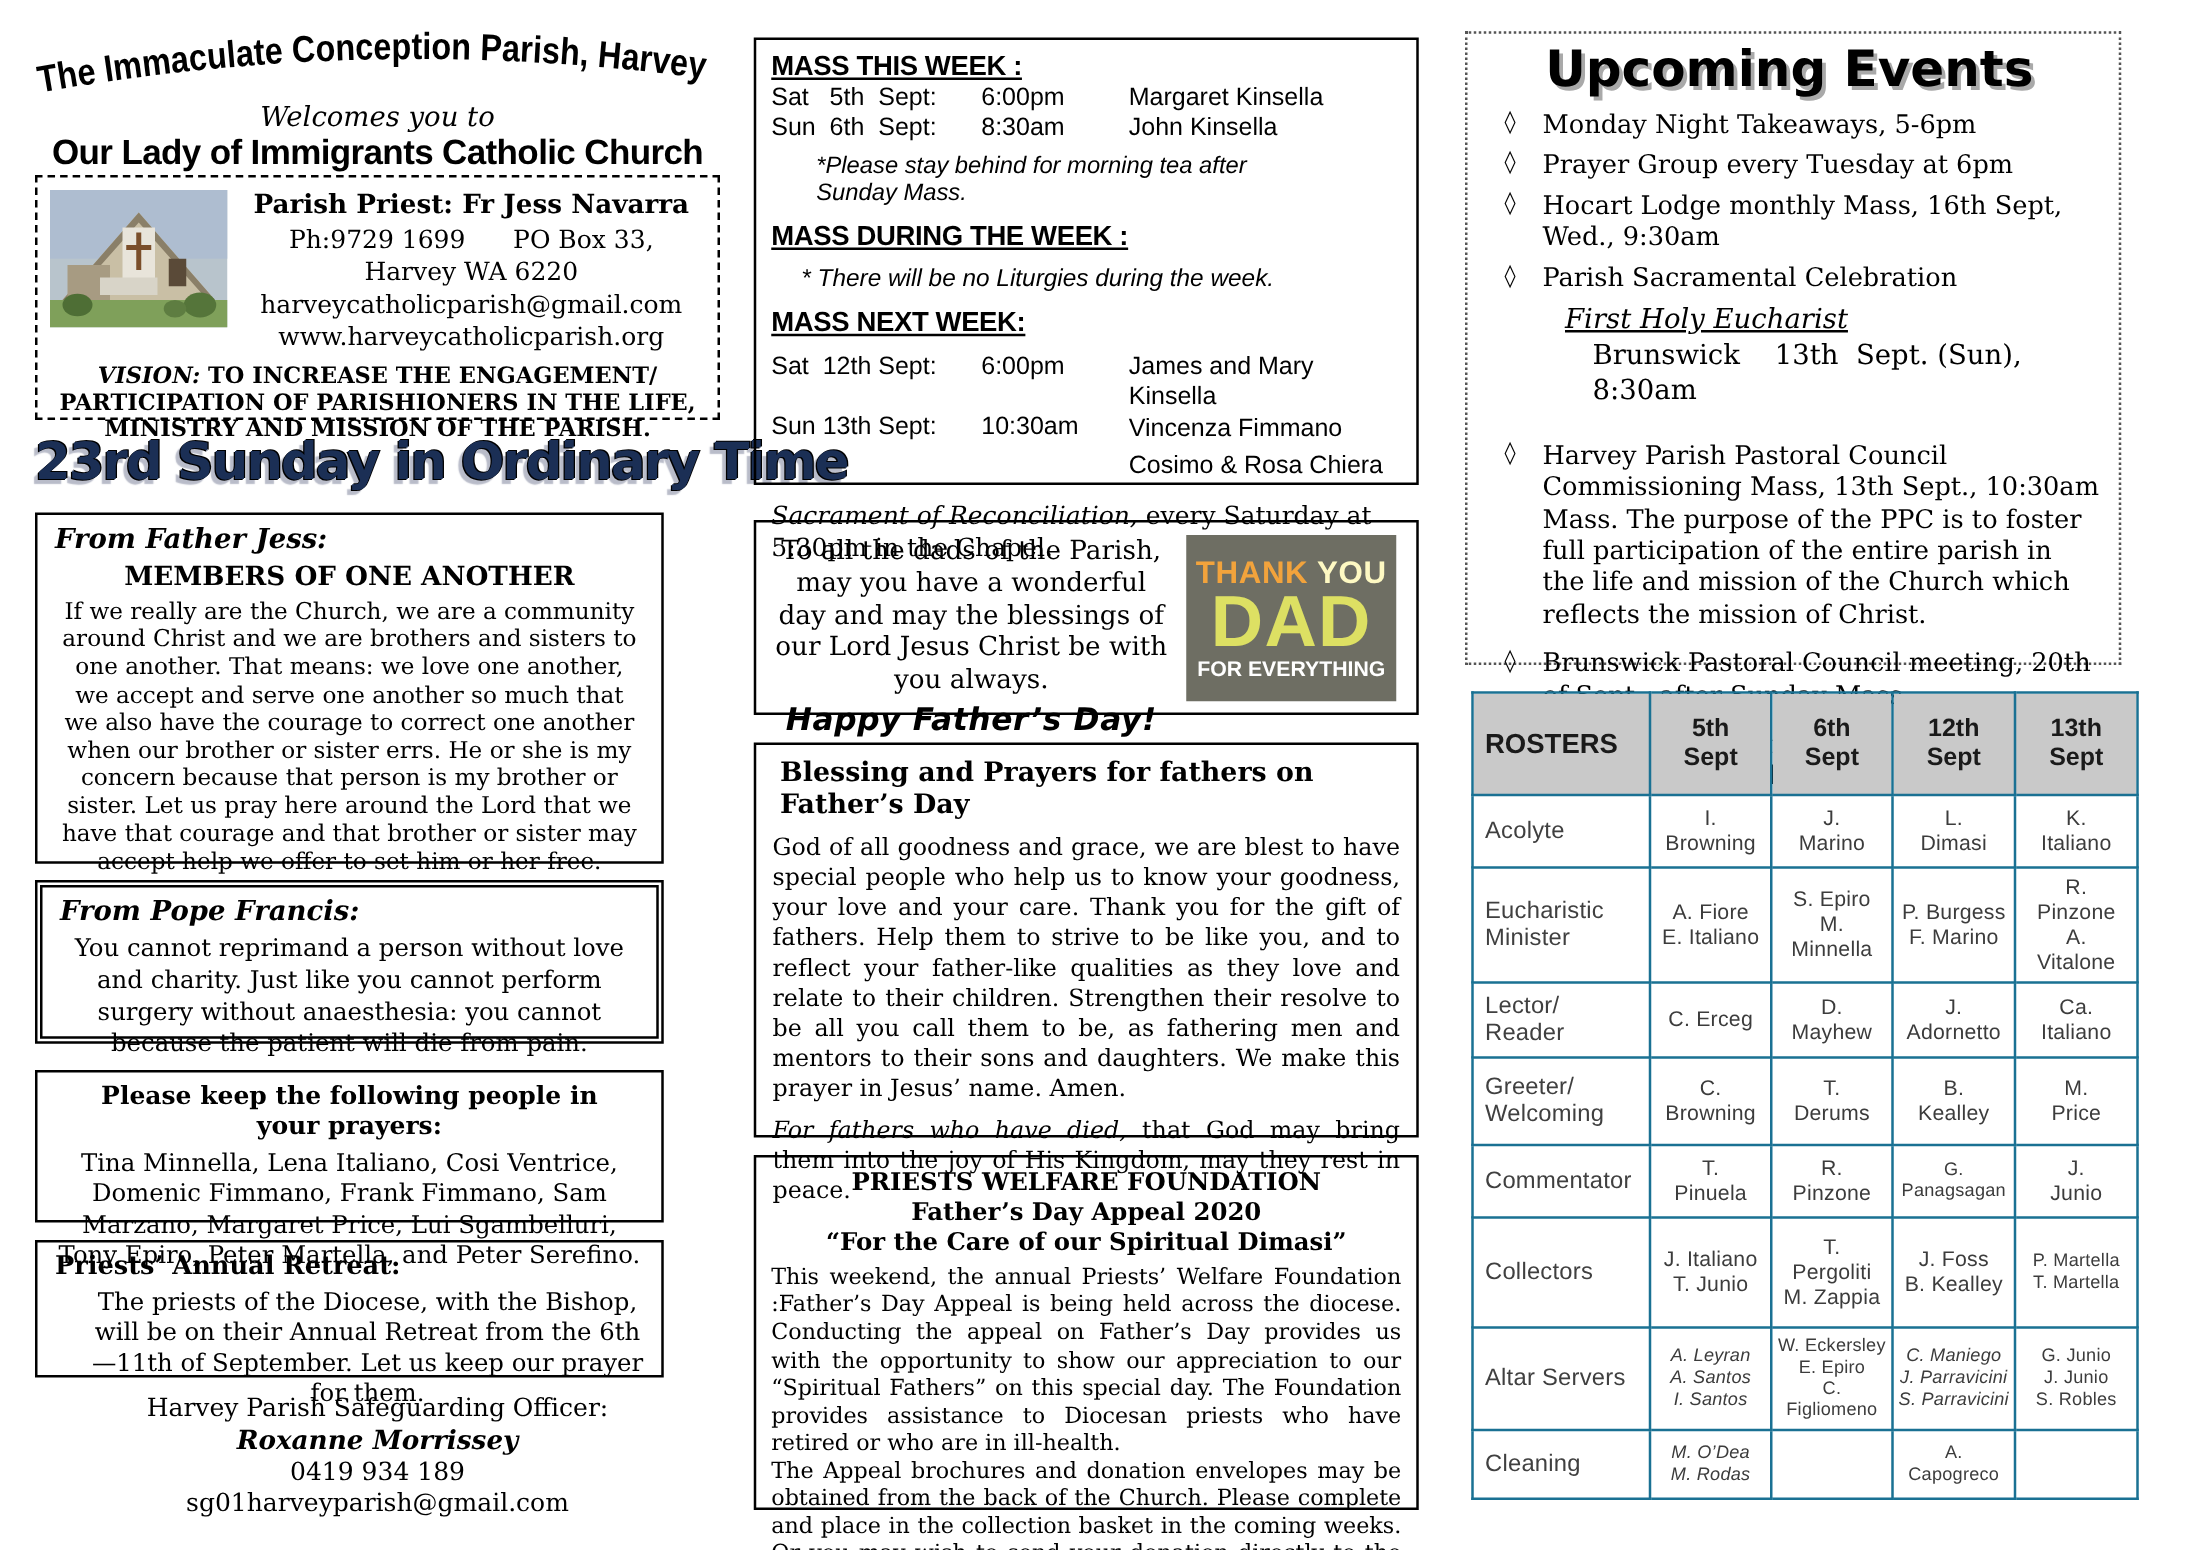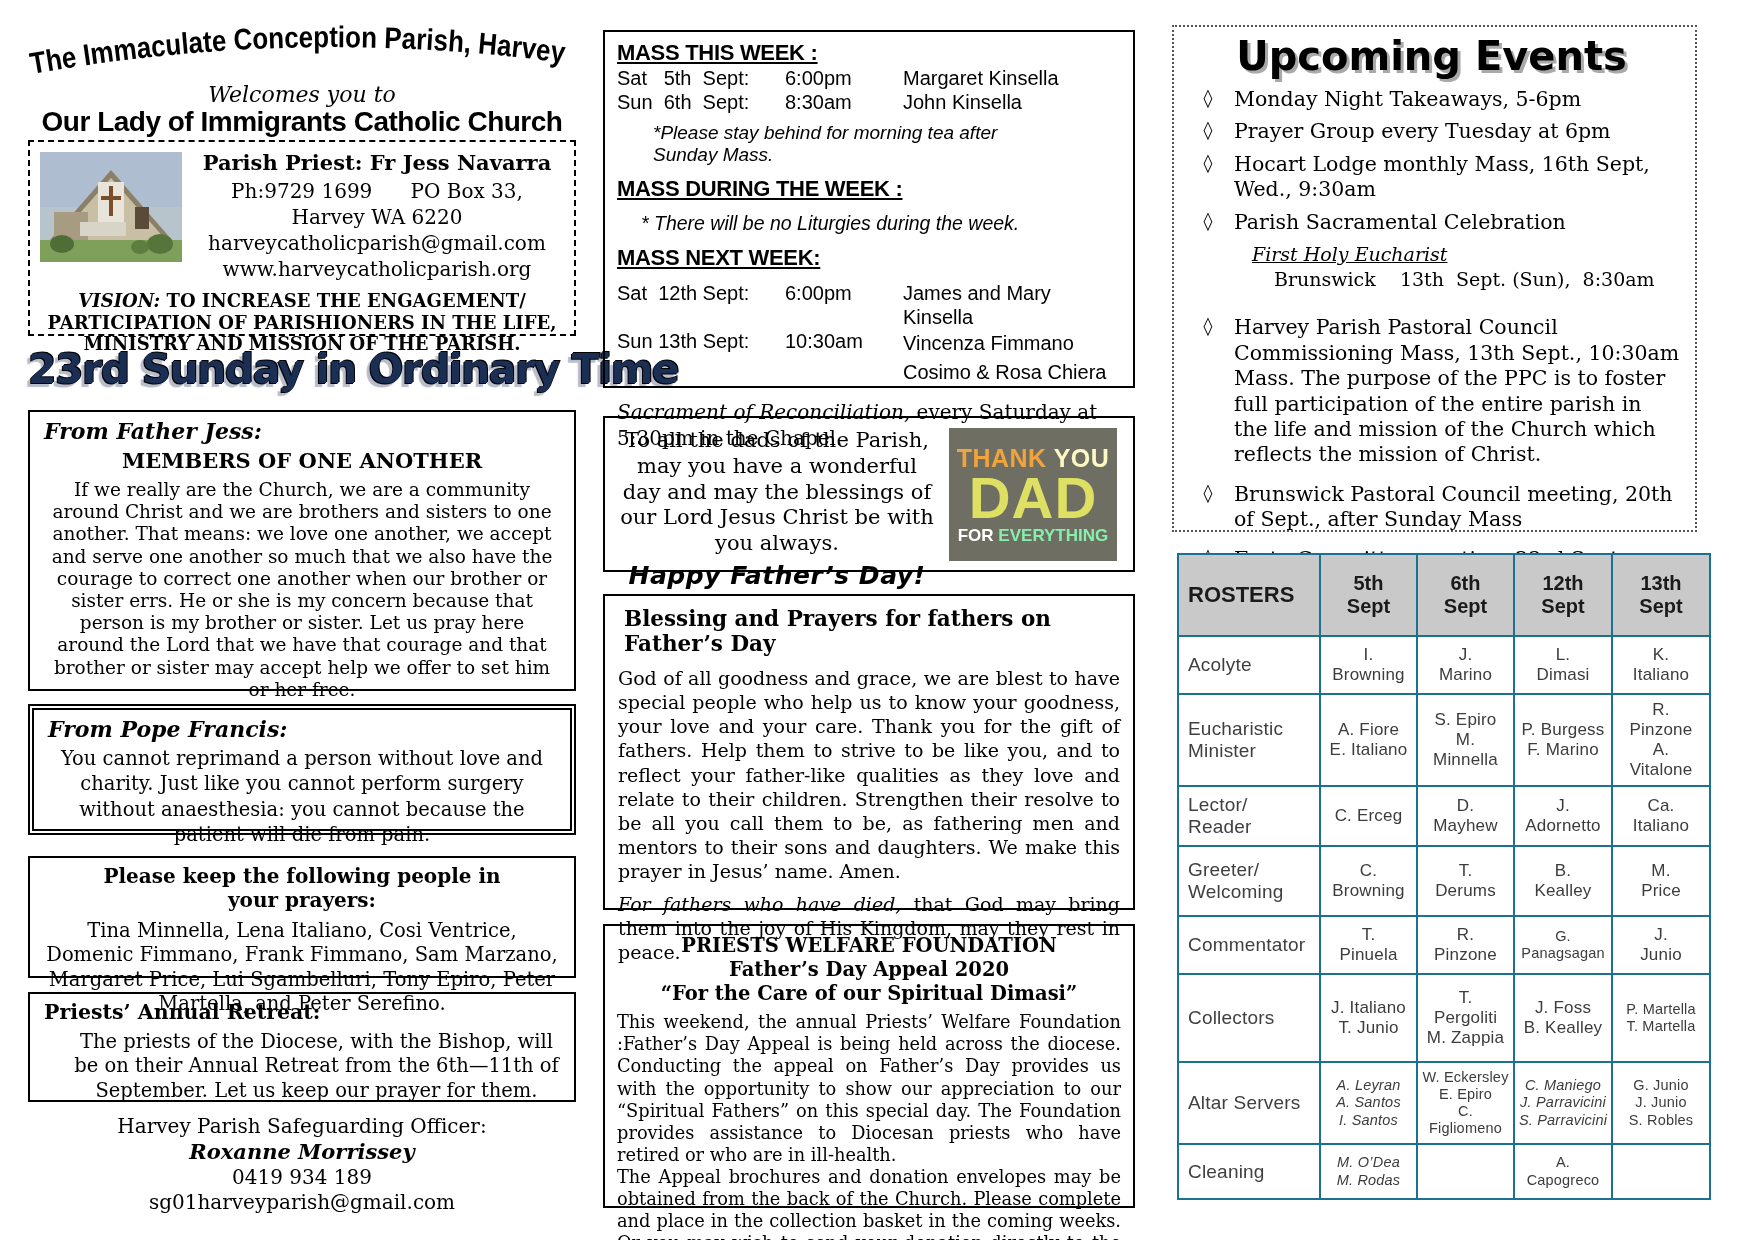--- a/index.html
+++ b/index.html
@@ -26,21 +26,21 @@
   .priest-info { margin-left:150px; text-align:center; }
   .priest-name { font-weight:bold; font-size:21px; margin-bottom:3px; }
   .priest-line { font-size:20px; line-height:1.3; white-space:pre-wrap; }
   .vision { margin-top:8px; text-align:center; font-weight:bold; font-size:18px;
             line-height:1.2; }
   .vision i { font-style:italic; }
   .sunday { position:absolute; top:345px; left:0; width:100%;
             font-family:"DejaVu Sans", sans-serif; font-weight:800;
             font-size:41px; letter-spacing:-1.5px; color:#1b2f55; white-space:nowrap;
             text-shadow:-1px 1px 0 #000, 1px -1px 0 #000, -4px 4px 1px #b9bcc9; }
-  .lbox { position:absolute; left:0; width:548px; border:2px solid #000; padding:6px 14px; }
+  .lbox { position:absolute; left:0; width:503px; border:2px solid #000; padding:6px 14px; }
   .box-head { font-weight:bold; font-style:italic; font-size:22px; }
   .jess { top:410px; height:281px; }
   .jess-title { text-align:center; font-weight:bold; font-size:21px; margin:4px 0 6px 0; }
   .jess-body { text-align:center; font-size:18.5px; line-height:1.2; }
   .pope { top:704px; height:131px; border:6px double #000; }
   .pope-body { text-align:center; font-size:19.5px; line-height:1.3; margin-top:4px; }
   .prayers { top:856px; height:122px; border-width:2px; }
   .prayers-head { text-align:center; font-weight:bold; font-size:20px; line-height:1.2; }
   .prayers-names { text-align:center; font-size:19.5px; line-height:1.25; margin-top:7px; }
   .retreat { top:992px; height:110px; }
@@ -72,41 +72,41 @@
                font-weight:bold; font-style:italic; font-size:25px; margin-top:4px;
                letter-spacing:0.5px; }
   .dad-img { margin-left:12px; width:168px; height:133px; background:#6e6e63;
              display:flex; flex-direction:column; align-items:center;
              justify-content:center; font-family:"Liberation Sans", sans-serif;
              font-weight:bold; line-height:1; }
   .dad-l1 { font-size:25px; letter-spacing:0.5px; }
   .dad-thank { color:#f2a33c; } .dad-you { color:#fef9c3; }
   .dad-word { font-size:58px; color:#dde063; letter-spacing:1px; margin:-2px 0 0 0; }
   .dad-l3 { font-size:17px; margin-top:0px; }
-  .dad-for { color:#ffffff; } .dad-evr { color:#86efac; }
+  .dad-for { color:#ffffff; } .dad-evr { color:#ffffff; }
   .blessing { top:594px; height:316px; padding:10px 13px; }
   .blessing-h { font-weight:bold; font-size:21.5px; margin-bottom:10px; padding-left:6px; }
   .blessing-body { text-align:justify; font-size:19px; line-height:1.27; }
   .blessing-coda { text-align:justify; font-size:19px; line-height:1.27; margin-top:9px; }
   .blessing-coda i { font-style:italic; }
   .welfare { top:924px; height:284px; padding:8px 12px; }
   .wf-h { text-align:center; font-weight:bold; font-size:19.5px; line-height:1.22; }
   .wf-body { text-align:justify; font-size:17.8px; line-height:1.24; margin-top:6px; }
   .wf-body2 { text-align:justify; font-size:17.8px; line-height:1.24; }
 
   
   .events-box { position:absolute; left:2px; top:25px; width:525px; height:507px;
                 border:2px dotted #555; padding:6px 14px 6px 8px; }
   .events-title { text-align:center; font-family:"DejaVu Sans", sans-serif;
                   font-weight:800; font-size:40px; letter-spacing:0px;
                   text-shadow:3px 3px 0 #a9a9a9; margin-bottom:8px; }
   .ev { display:flex; font-size:20.5px; line-height:1.24; margin-bottom:7px; }
   .ev-d { width:52px; text-align:center; flex:none; font-size:18px; }
   .ev-t { flex:1; }
-  .ev-sub { margin:2px 0 24px 70px; font-size:19px; line-height:1.3; }
+  .ev-sub { margin:2px 0 24px 70px; font-size:22px; line-height:1.3; }
   .ev-sub-1 { font-style:italic; text-decoration:underline; }
   .ev-sub-2 { margin-left:22px; white-space:pre-wrap; }
   .gap { margin-top:14px; }
 
   table.rosters { position:absolute; left:7px; top:553px; width:532px;
                   border-collapse:collapse; table-layout:fixed;
                   font-family:"Liberation Sans", sans-serif; }
   .rosters th, .rosters td { border:2.5px solid #1a7193; white-space:pre-line;
                   overflow:hidden; padding:2px 3px; }
   .rosters th { background:#c9c9c9; font-weight:bold; font-size:20px;

